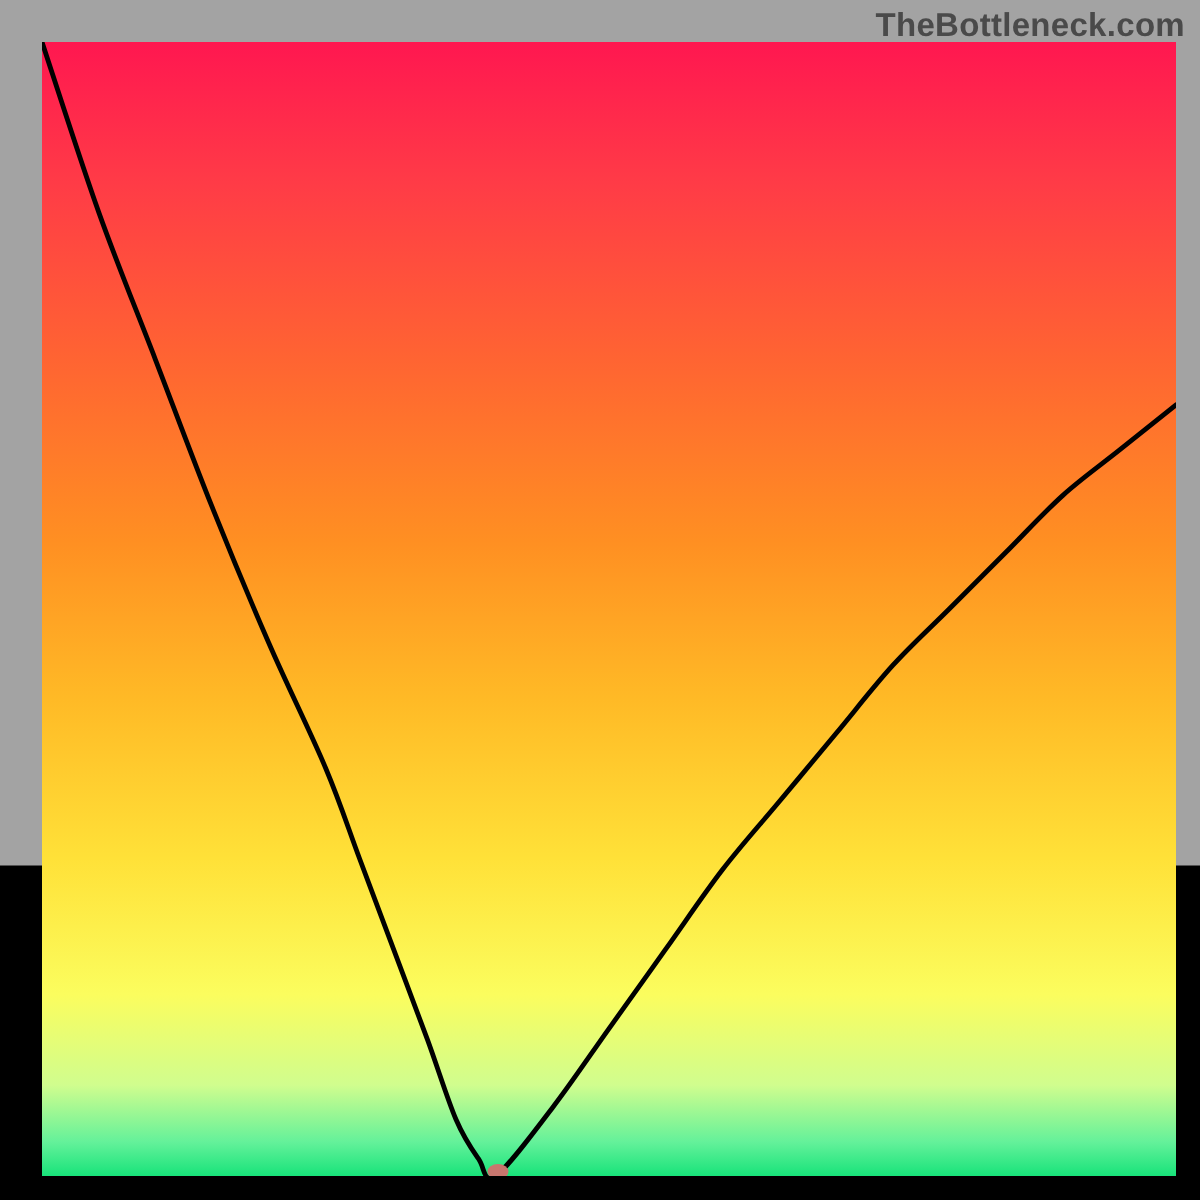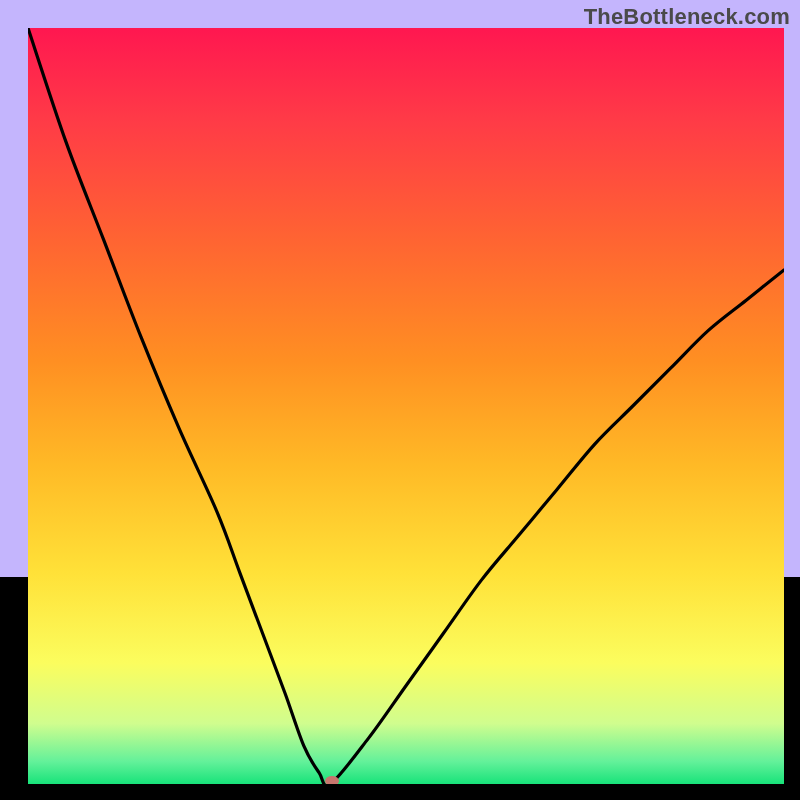--- a/index.html
+++ b/index.html
@@ -8,21 +8,21 @@
     width: 800px;
     height: 800px;
     background: #000;
     overflow: hidden;
     font-family: Arial, Helvetica, sans-serif;
   }
   .frame {
     position: relative;
     width: 800px;
     height: 577px;
-    background: #c4b5fd;
+    background: #a3a3a3;
   }
   .watermark {
     position: absolute;
     top: 4px;
     right: 10px;
     font-size: 22px;
     font-weight: 600;
     color: #4a4a4a;
     letter-spacing: 0.2px;
     user-select: none;

